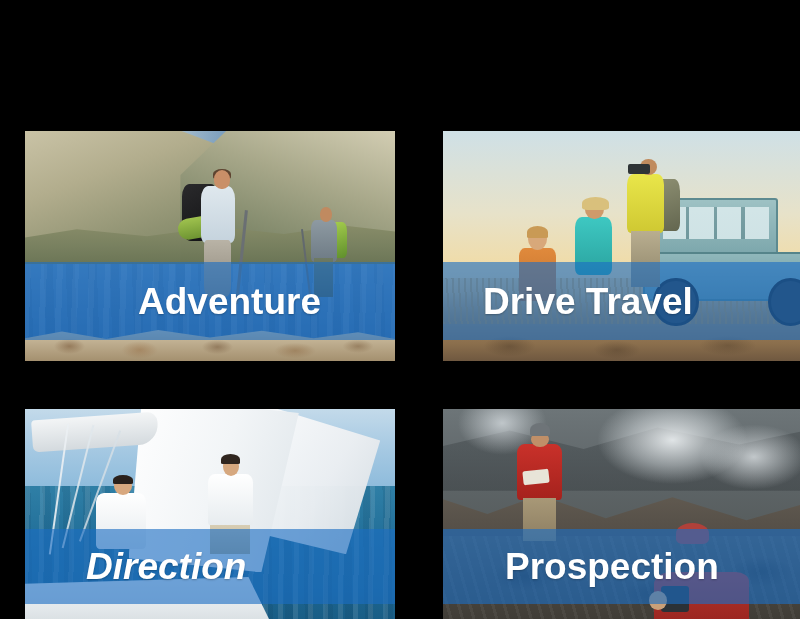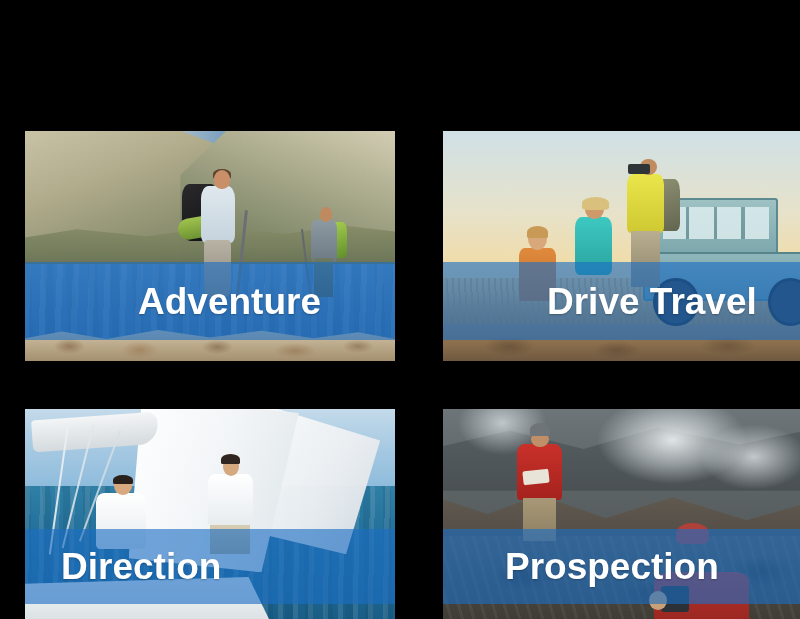--- a/index.html
+++ b/index.html
@@ -82,22 +82,22 @@
   .band-label {
     color: #ffffff;
     font-family: "Liberation Sans", sans-serif;
     font-weight: bold;
     font-size: 37px;
     line-height: 1;
     white-space: nowrap;
     text-shadow: 0 1px 2px rgba(0,0,0,0.25);
   }
   .label-adventure  { margin-left: 113px; }
-  .label-drive      { margin-left: 104px; }
-  .label-direction  { margin-left: 36px; }
+  .label-drive      { margin-left: 40px; }
+  .label-direction  { margin-left: 61px; font-style: italic; }
   .label-prospect   { margin-left: 62px; }
 
   
   .ph-adventure {
     background:
       
       linear-gradient(180deg, rgba(0,0,0,0) 72%, rgba(214,198,176,0.0) 72%),
       
       radial-gradient(ellipse 55% 38% at 22% 2%, rgba(255,252,238,0.95) 0%, rgba(255,250,232,0.35) 45%, rgba(255,255,255,0) 75%),
       

